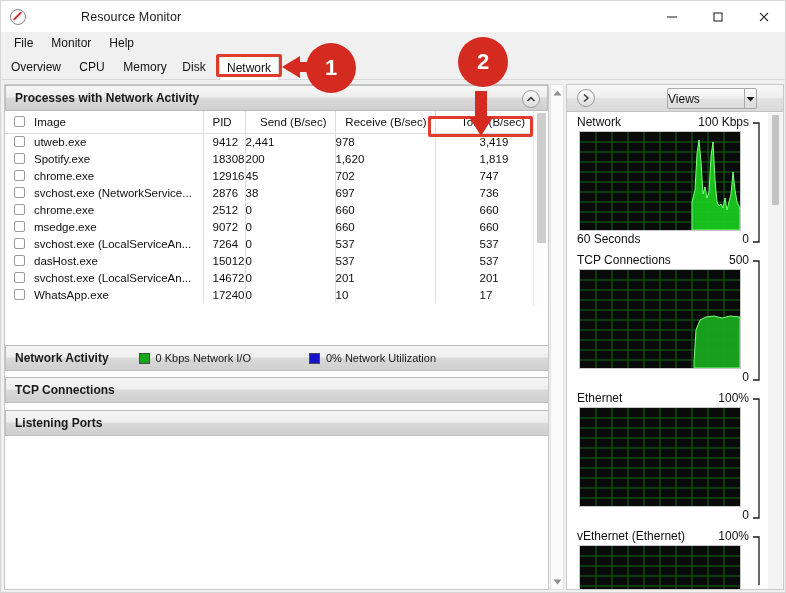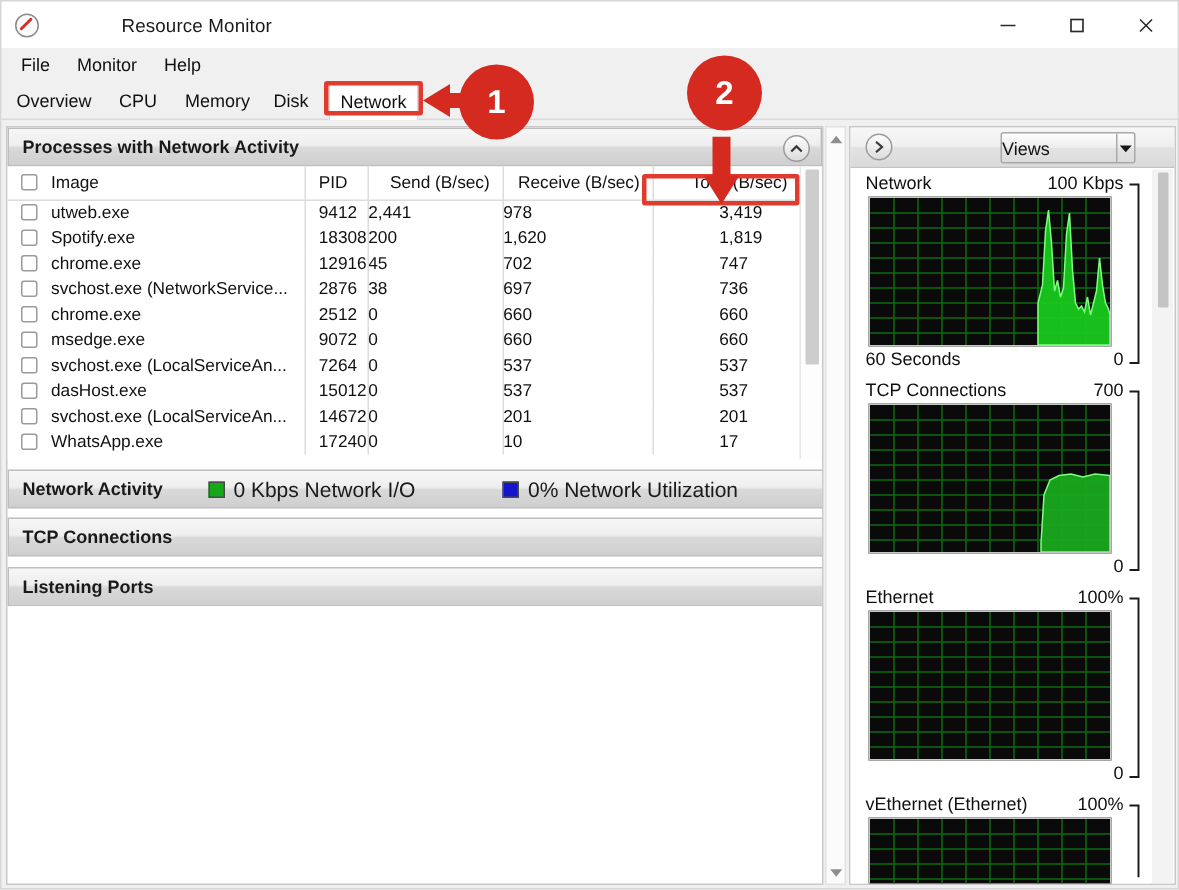--- a/index.html
+++ b/index.html
@@ -87,21 +87,21 @@
     position:relative;height:26px;
     background:linear-gradient(to bottom,#f6f6f6 0%,#eeeeee 45%,#d9d9d9 52%,#cfcfcf 100%);
     border:1px solid #bdbdbd;
     box-sizing:border-box;
     display:flex;align-items:center;
   }
   .sec-title{
     font-size:12px;font-weight:bold;color:#1a1a1a;margin-left:9px;
   }
   .sec-legend{
-    display:flex;align-items:center;font-size:14px;color:#1a1a1a;
+    display:flex;align-items:center;font-size:11px;color:#1a1a1a;
   }
   .legend-swatch{
     width:11px;height:11px;margin-right:6px;border:1px solid #4a4a4a;box-sizing:border-box;
   }
   .chev{
     position:absolute;right:7px;top:4px;width:18px;height:18px;border-radius:50%;
     background:linear-gradient(to bottom,#fdfdfd,#dcdcdc);
     border:1px solid #9b9b9b;box-sizing:border-box;
     display:flex;align-items:center;justify-content:center;
   }
@@ -144,21 +144,21 @@
   .inner-scroll{
     position:absolute;right:0;top:0;width:15px;height:195px;
     background:#fdfdfd;border-left:1px solid #e6e6e6;box-sizing:border-box;
   }
   .inner-thumb{
     position:absolute;left:3px;top:2px;width:9px;height:130px;
     background:#cdcdcd;border-radius:1px;
   }
   
   .collapsed-bar{
-    position:absolute;left:0;width:655px;height:26px;
+    position:absolute;left:0;width:655px;height:26px;margin-top:32px;
   }
   
   .right-pane{
     position:absolute;left:565px;top:4px;width:218px;height:506px;
     background:#ffffff;border:1px solid #c8c8c8;box-sizing:border-box;overflow:hidden;
   }
   .right-toolbar{
     position:absolute;left:0;top:0;width:216px;height:27px;
     background:linear-gradient(to bottom,#f7f7f7 0%,#efefef 48%,#e2e2e2 52%,#dadada 100%);
     border-bottom:1px solid #c2c2c2;box-sizing:border-box;
@@ -540,21 +540,21 @@
           </div>
           <div class="g-bottom">
             <span class="g-left">60 Seconds</span>
             <span class="g-zero" style="margin-right:18px;">0</span>
           </div>
         </div>
 
         <div class="graph-block">
           <div class="g-top">
             <span class="g-name">TCP Connections</span>
-            <span class="g-max" style="margin-right:18px;">700</span>
+            <span class="g-max" style="margin-right:18px;">500</span>
           </div>
           <div class="g-canvas">
             <svg width="160" height="98" viewBox="0 0 160 98">
               <g stroke="#0d6b12" stroke-width="1">
                 <line x1="16" y1="0" x2="16" y2="98"></line>
                   <line x1="32" y1="0" x2="32" y2="98"></line>
                 <line x1="48" y1="0" x2="48" y2="98"></line>
                   <line x1="64" y1="0" x2="64" y2="98"></line>
                 <line x1="80" y1="0" x2="80" y2="98"></line>
                   <line x1="96" y1="0" x2="96" y2="98"></line>

